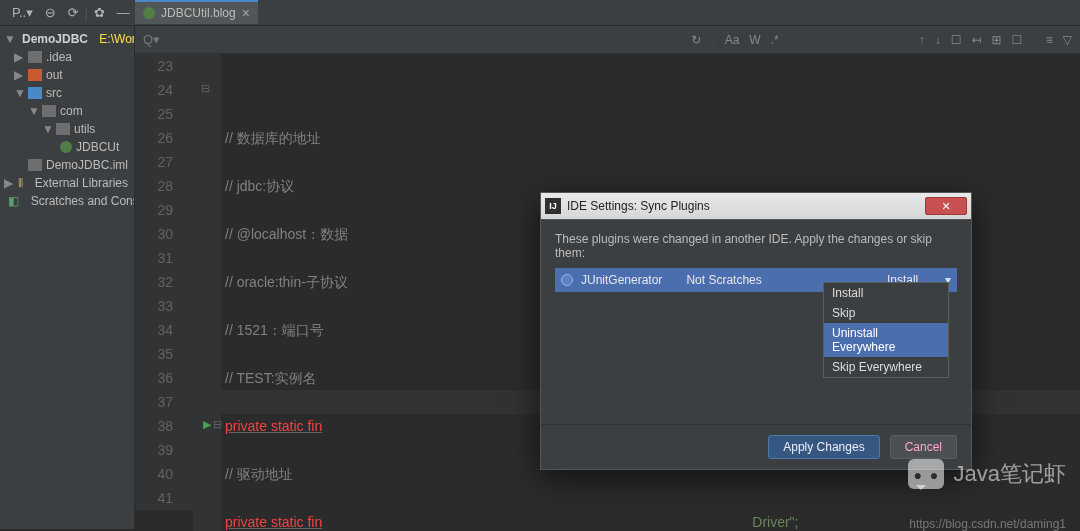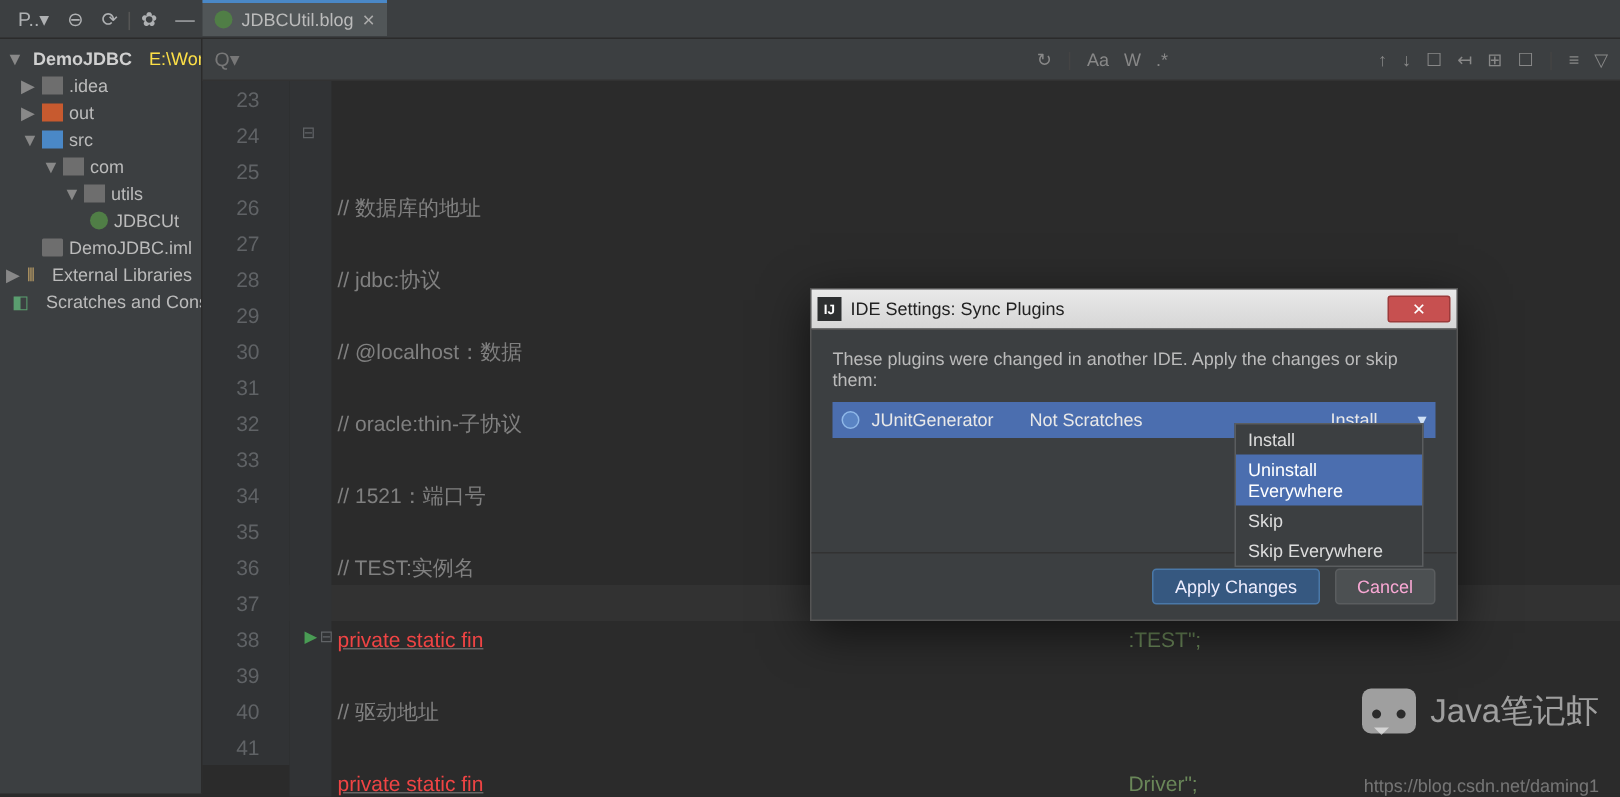--- a/index.html
+++ b/index.html
@@ -37,21 +37,21 @@
 .titlebar .spacer { flex: 1; }
 .titlebar .closebtn { width: 42px; height: 18px; background: #c75050; border: 1px solid #9c3a3a; border-radius: 2px; display: flex; align-items: center; justify-content: center; color: #fff; font-size: 11px; }
 .dlg-body { padding: 12px 14px; color: #bbb; font-size: 12px; }
 .plugin-row { background: #4b6eaf; height: 24px; margin-top: 8px; display: flex; align-items: center; padding: 0 6px; color: #e8e8e8; gap: 8px; font-size: 12px; }
 .plugin-row .circ { width: 12px; height: 12px; border: 1px solid #8fb8e8; border-radius: 50%; background: #5a84c4; }
 .plugin-row .spacer { flex: 1; }
 .plugin-row .ddarrow { color: #cfe0f5; }
 .dd-menu { position: absolute; right: 22px; top: 89px; width: 126px; background: #3c3f41; border: 1px solid #5a5d5f; }
 .dd-menu .mi { padding: 3px 8px; font-size: 12px; color: #ddd; }
 .dd-menu .mi.sel { background: #4b6eaf; color: #fff; }
-.btn-row { display: flex; gap: 10px; padding: 10px 14px; justify-content: flex-end; border-top: 1px solid #323232; margin-top: 64px; }
+.btn-row { display: flex; gap: 10px; padding: 10px 14px; justify-content: flex-end; border-top: 1px solid #323232; margin-top: 120px; }
 .btn { padding: 4px 14px; font-size: 12px; border: 1px solid #5a5d5f; background: #4c5052; color: #f9a8d4; border-radius: 3px; }
 .btn.primary { background: #365880; border-color: #4a78a8; color: #eef; }
 .watermark { position: absolute; right: 14px; bottom: 42px; display: flex; align-items: center; gap: 10px; color: rgba(255,255,255,0.55); font-size: 22px; }
 .watermark .bubble { width: 36px; height: 30px; background: rgba(255,255,255,0.55); border-radius: 6px; position: relative; }
 .watermark .bubble::after { content:""; position:absolute; bottom:-6px; left:8px; border:5px solid transparent; border-top-color: rgba(255,255,255,0.55); }
 .watermark .dots { position:absolute; top:8px; left:6px; font-size:14px; color:#2b2b2b; letter-spacing:2px;}
 .wm-url { position: absolute; right: 14px; bottom: 0; color: rgba(255,255,255,0.35); font-size: 12px; }
 .play-gutter { position: absolute; left: 68px; color: #499c54; font-size: 11px; }
 .hl-line { position: absolute; left: 0; height: 24px; background: #323232; width: 1000px; }
 </style>
@@ -201,22 +201,22 @@
           <span class="circ"></span>
           <span>JUnitGenerator</span>
           <span style="width:8px"></span>
           <span>Not Scratches</span>
           <span class="spacer"></span>
           <span><span>Install</span>&nbsp;&nbsp;&nbsp;&nbsp;&nbsp;&nbsp;&nbsp;&nbsp;<span class="ddarrow">▾</span></span>
         </div>
       </div>
       <div class="dd-menu">
         <div class="mi">Install</div>
+        <div class="mi">Skip</div>
         <div class="mi sel">Uninstall Everywhere</div>
-        <div class="mi">Skip</div>
         <div class="mi">Skip Everywhere</div>
       </div>
       <div class="btn-row">
         <button class="btn primary">Apply Changes</button>
         <button class="btn">Cancel</button>
       </div>
     </div>
 
   </div>
 </div>

